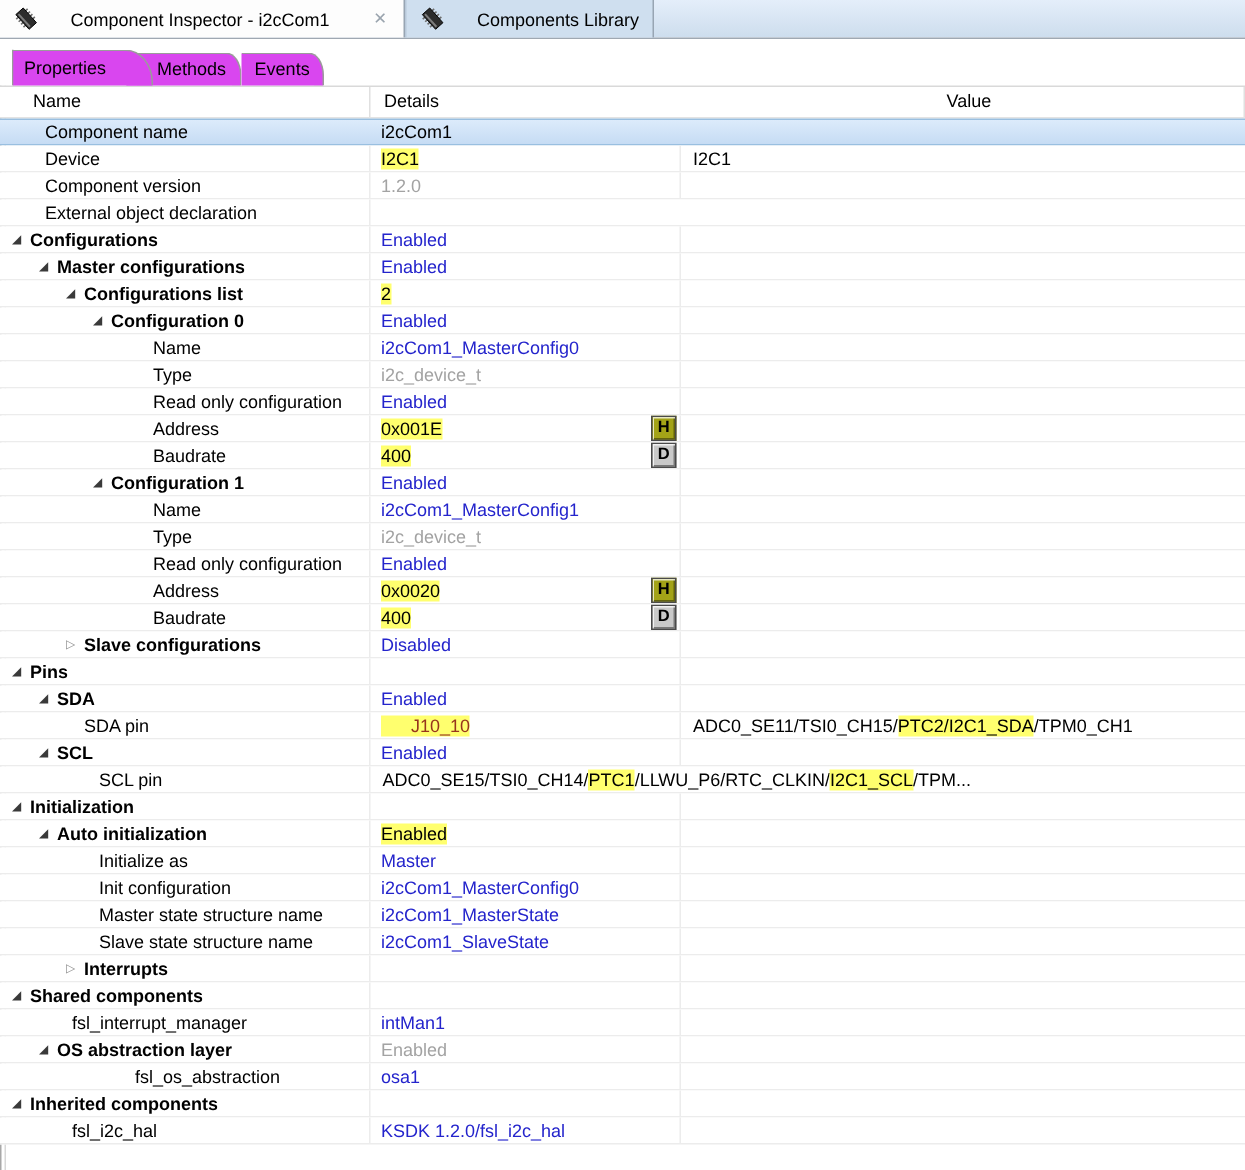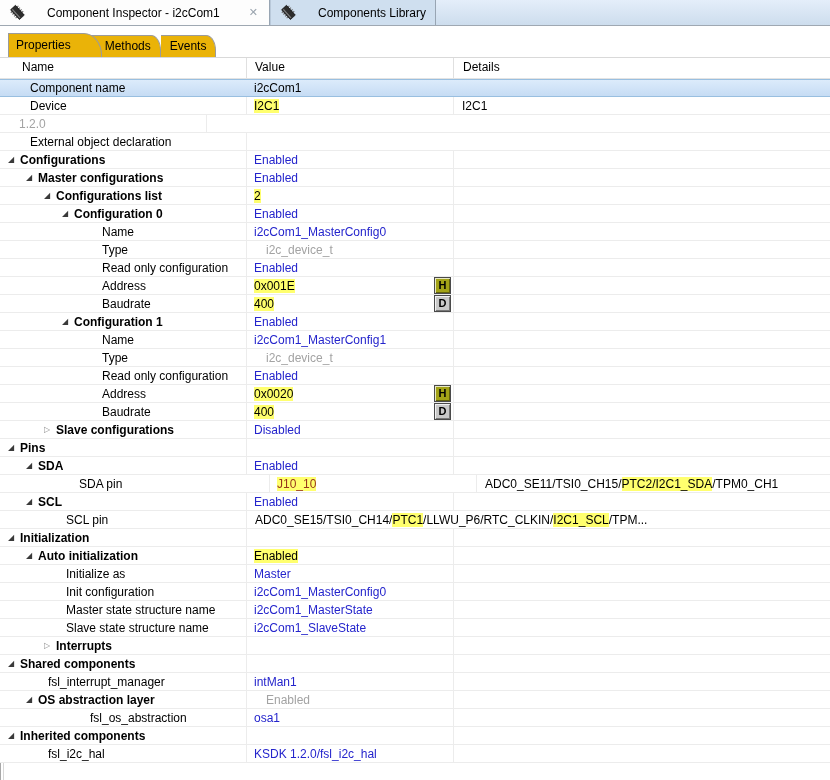--- a/index.html
+++ b/index.html
@@ -8,21 +8,21 @@
   
   .editor-tabbar{height:25px;background:linear-gradient(#e4eefa,#cddded);border-bottom:1px solid #9fa8b2;display:flex;align-items:stretch;}
   .etab{display:flex;align-items:center;gap:21px;padding:0 9px;white-space:nowrap;cursor:default;}
   .etab.active{background:#fdfdfd;border-right:1px solid #98a5b3;}
   .etab.inactive{background:#cfdfef;border-left:1px solid #b9c9da;border-right:1px solid #98a5b3;}
   .etab .close{color:#9aa4ae;font-size:11px;margin-left:6px;padding:0 2px;}
   .chip-icon{display:inline-block;width:17px;height:17px;}
 
   
   .viewtabs{height:31px;display:flex;align-items:flex-end;padding-left:8px;position:relative;background:#fff;}
-  .vtab{box-sizing:border-box;background:#eab308;border:1px solid #9b9b9b;border-bottom:none;white-space:nowrap;cursor:default;}
+  .vtab{box-sizing:border-box;background:#d946ef;border:1px solid #9b9b9b;border-bottom:none;white-space:nowrap;cursor:default;}
   .vtab.selected{height:24px;line-height:23px;padding:0 30px 0 7px;border-top-right-radius:18px 22px;position:relative;z-index:2;margin-right:-18px;}
   .vtab.plain{height:22px;line-height:21px;padding:0 9px 0 9px;border-top-right-radius:10px 15px;position:relative;z-index:1;}
   .vtab.plain.first{padding-left:20px;}
   .vtab.plain + .vtab.plain{border-left:none;}
 
   
   .left-border-dark{position:absolute;left:0;top:26px;bottom:0;width:1px;background:#a8a8a8;}
   .left-border-light{position:absolute;left:3px;top:26px;bottom:0;width:1px;background:#d8d8d8;}
 
   
@@ -45,23 +45,23 @@
   .arr{flex:none;width:12px;font-size:8px;color:#3a3a3a;}
   .arr.closed{color:#8f8f8f;font-size:8px;}
   .sp{flex:none;width:22px;}
   .pname{overflow:hidden;text-overflow:ellipsis;}
   .pname.b{font-weight:bold;}
 
   .vseg{}
   .vseg.hl,.dseg.hl{background:var(--hl-yellow);}
   .vseg.gap{margin-left:13px;}
   .v-blue{color:var(--v-blue);}
-  .v-gray{color:var(--v-gray);margin-left:12px;}
+  .v-gray{color:var(--v-gray);}
   .v-black{color:#000;}
-  .v-red{color:var(--v-red);}
+  .v-red{color:var(--v-red);padding-left:20px;}
   .dseg{color:#000;}
 
   .hd{flex:none;margin-left:auto;margin-right:2px;width:15px;height:15px;line-height:15px;text-align:center;font-weight:bold;font-size:11px;color:#000;border:1px solid #4a4a4a;box-shadow:inset 1px 1px 0 rgba(255,255,255,.75), inset -1px -1px 0 rgba(0,0,0,.4);cursor:default;}
   .hd.h{background:var(--hd-h);}
   .hd.d{background:var(--hd-d);}
 </style>
 </head>
 <body>
 
 <div class="editor-tabbar">
@@ -121,22 +121,22 @@
     <span>Methods</span>
   </div>
   <div class="vtab plain">
     <span>Events</span>
   </div>
 </div>
 
 <div class="ptable">
   <div class="thead">
     <div class="hcell h-name">Name</div>
+    <div class="hcell h-details">Details</div>
     <div class="hcell h-value">Value</div>
-    <div class="hcell h-details">Details</div>
   </div>
   <div class="rows" id="rows">
       <div class="row selected">
         <div class="cell c-name" style="padding-left: 8px;">
           <span class="sp"></span>
           <span class="pname">Component name</span>
         </div>
         <div class="cell c-value">
           <span class="vseg v-black">i2cCom1</span>
         </div>
@@ -148,20 +148,24 @@
           <span class="pname">Device</span>
         </div>
         <div class="cell c-value">
           <span class="vseg v-black hl">I2C1</span>
         </div>
         <div class="cell c-details">
           <span class="dseg">I2C1</span>
         </div>
       </div>
       <div class="row">
+        <div class="cell c-name" style="padding-left: 8px;">
+          <span class="sp"></span>
+          <span class="pname">Component version</span>
+        </div>
         <div class="cell c-value">
           <span class="vseg v-gray">1.2.0</span>
         </div>
         <div class="cell c-details"></div>
       </div>
       <div class="row">
         <div class="cell c-name" style="padding-left: 8px;">
           <span class="sp"></span>
           <span class="pname">External object declaration</span>
         </div>
@@ -343,21 +347,21 @@
         <div class="cell c-name" style="padding-left: 26px;">
           <span class="arr">◢</span>
           <span class="pname b">SDA</span>
         </div>
         <div class="cell c-value">
           <span class="vseg v-blue">Enabled</span>
         </div>
         <div class="cell c-details"></div>
       </div>
       <div class="row">
-        <div class="cell c-name" style="padding-left: 34px; margin-left: 23px;">
+        <div class="cell c-name" style="padding-left: 34px;">
           <span class="sp"></span>
           <span class="pname">SDA pin</span>
         </div>
         <div class="cell c-value">
           <span class="vseg v-red hl">J10_10</span>
         </div>
         <div class="cell c-details">
           <span class="dseg">ADC0_SE11/TSI0_CH15/</span>
           <span class="dseg hl">PTC2/I2C1_SDA</span>
           <span class="dseg">/TPM0_CH1</span>

